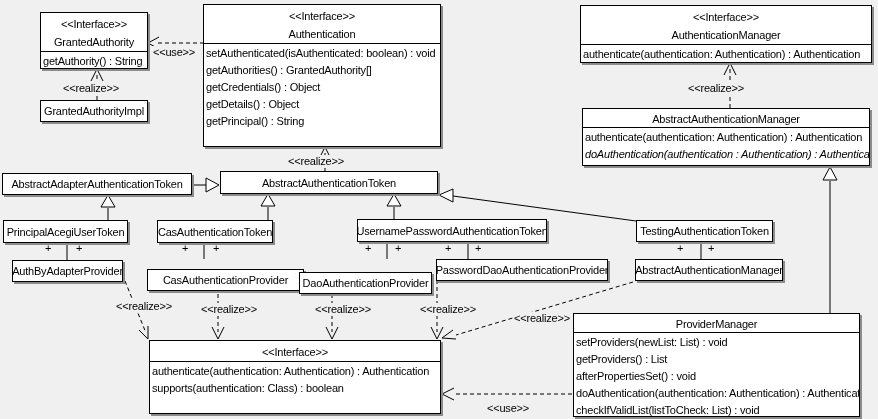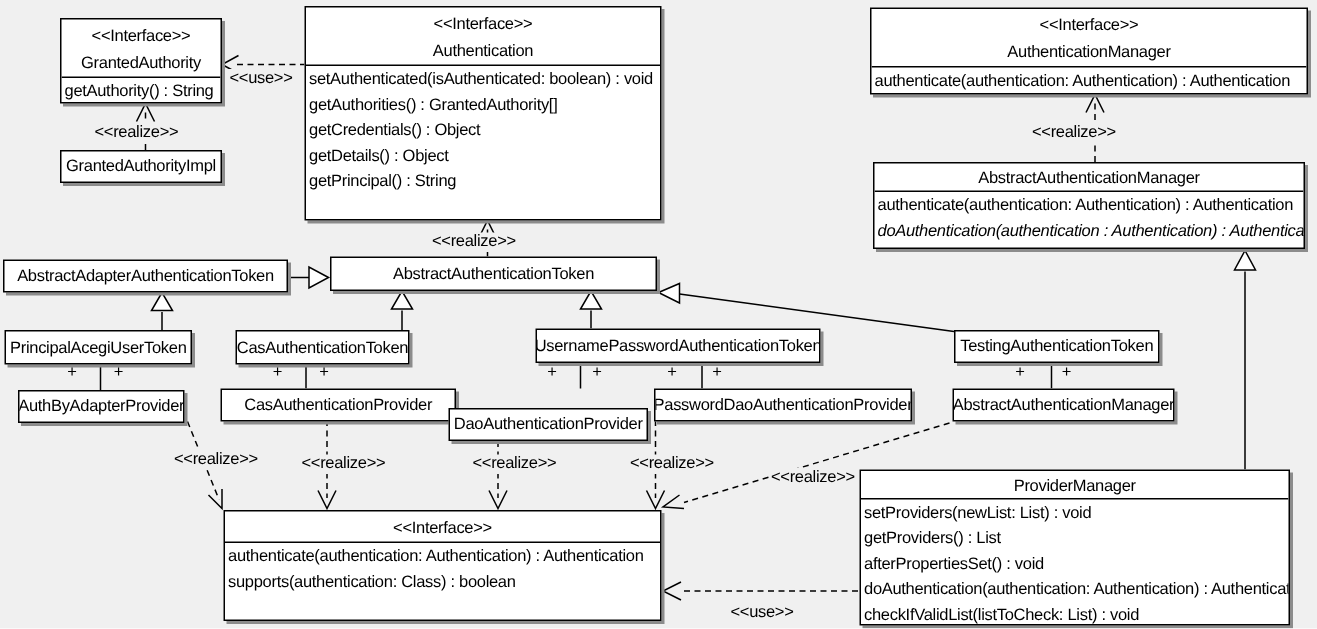--- a/index.html
+++ b/index.html
@@ -181,21 +181,21 @@
   </div>
 
   <div class="box t1" style="left:636px;top:220px;width:137px;height:22px">
     <div class="nm1">TestingAuthenticationToken</div>
   </div>
 
   <div class="box t1" style="left:12px;top:260px;width:111px;height:22px">
     <div class="nm1">AuthByAdapterProvider</div>
   </div>
 
-  <div class="box t1" style="left:147px;top:259px;width:157px;height:22px">
+  <div class="box t1" style="left:147px;top:269px;width:157px;height:22px">
     <div class="nm1">CasAuthenticationProvider</div>
   </div>
 
   <div class="box t1" style="left:299px;top:272px;width:133px;height:22px">
     <div class="nm1">DaoAuthenticationProvider</div>
   </div>
 
   <div class="box t1" style="left:436px;top:259px;width:172px;height:22px">
     <div class="nm1">PasswordDaoAuthenticationProvider</div>
   </div>

